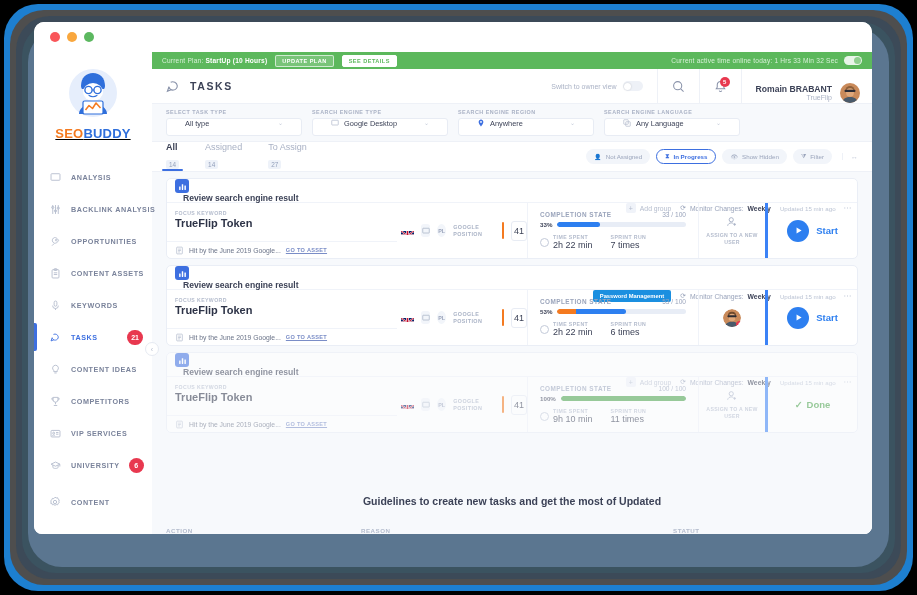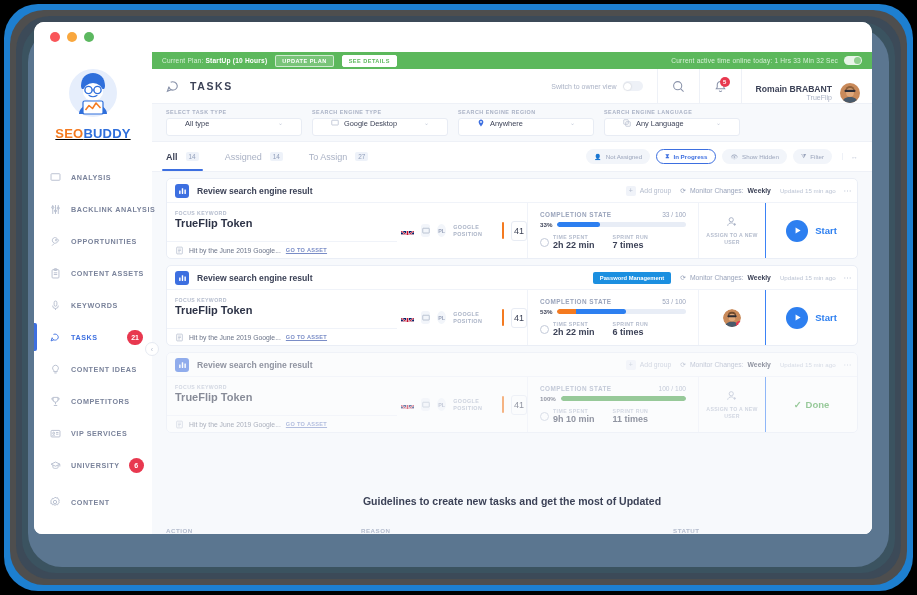--- a/index.html
+++ b/index.html
@@ -87,37 +87,37 @@
   .filters { height:38px; background:#f7f9fc; display:flex; align-items:center; padding:0 14px; gap:0; flex:0 0 auto; border-bottom:1px solid #eef1f7;}
   .filter { width:136px; margin-right:10px; }
   .filter .flabel { font-size:5.4px; letter-spacing:.5px; color:#aab2c5; font-weight:600; margin-bottom:3px; }
   .fselect { height:18px; background:#fff; border:1px solid #e8ecf4; border-radius:3px; display:flex; align-items:flex-start;
              padding:0 18px; gap:5px; font-size:7.4px; color:#3c4257; cursor:pointer; }
   .fselect .chev { margin-left:auto; color:#c3cad9; font-size:6px; }
   .fselect .fi { color:#b4bccd; display:flex; }
 
   
   .tabsrow { height:30px; background:#fff; display:flex; align-items:center; padding:0 14px; flex:0 0 auto; border-bottom:1px solid #eef1f7; }
-  .tab { height:100%; display:flex; align-items:center; gap:8px; margin-right:26px; position:relative; cursor:pointer; }
+  .tab { height:100%; display:flex; align-items:flex-start; gap:8px; margin-right:26px; position:relative; cursor:pointer;flex-direction:column; }
   .tab .tname { font-size:9px; color:#aab2c5; }
   .tab.active .tname { color:#3c4257; font-weight:bold; }
   .tab .tcount { font-size:6.4px; color:#93a0bb; background:#eef2f9; border-radius:2px; padding:1px 3px; }
   .tab.active::after { content:""; position:absolute; left:-4px; right:-4px; bottom:0; height:2px; background:#3d6fe0; border-radius:1px; }
   .chips { margin-left:auto; display:flex; align-items:center; gap:6px; }
   .chip { height:15px; border-radius:8px; background:#f2f5fa; display:flex; align-items:center; gap:4px; padding:0 8px;
           font-size:6.2px; color:#9aa4bb; cursor:pointer; }
   .chip.sel { background:#fff; border:1px solid #3d6fe0; color:#3d6fe0; font-weight:bold; }
   .chip .ci { font-size:6px; }
   .arrows { font-size:7px; color:#c3cad9; padding-left:8px; border-left:1px solid #eef1f7; margin-left:4px; cursor:pointer; }
 
   
   .tasklist { flex:1; overflow:hidden; padding:6px 14px 0; background:#f7f9fc; }
   .task { background:#fff; border:1px solid #eaeef6; border-radius:5px; margin-bottom:6px; overflow:hidden; }
   .task.done { opacity:.55; }
-  .task-head { height:24px; display:flex; align-items:center; padding:0 8px; border-bottom:1px solid #f0f3f9; }
+  .task-head { height:24px; display:flex; align-items:flex-start; padding:0 8px; border-bottom:1px solid #f0f3f9;flex-direction:column; }
   .task-icon { width:14px; height:14px; border-radius:3px; background:#3d6fe0; color:#fff; display:flex; align-items:center; justify-content:center; flex:0 0 14px; }
   .task-name { font-size:8.6px; font-weight:bold; color:#3c4257; margin-left:8px; }
   .head-right { margin-left:auto; display:flex; align-items:center; gap:9px; }
   .addgroup { display:flex; align-items:center; gap:4px; font-size:6.8px; color:#b4bccd; cursor:pointer; }
   .plusbox { width:10px; height:10px; border-radius:2px; background:#f0f3f9; color:#b4bccd; font-size:7px; display:flex; align-items:center; justify-content:center; }
   .tagbtn { background:#1b8fe0; color:#fff; font-size:5.8px; font-weight:bold; border-radius:2px; padding:3px 7px; cursor:pointer; }
   .monitor { display:flex; align-items:center; gap:4px; font-size:6.8px; color:#9aa4bb; cursor:pointer; }
   .monitor b { color:#3c4257; }
   .updated { font-size:6.2px; color:#bcc4d4; }
   .kebab { color:#c3cad9; font-size:8px; letter-spacing:0; line-height:.55; cursor:pointer; writing-mode:vertical-rl; }
@@ -142,31 +142,31 @@
   .prog-head { display:flex; align-items:baseline; }
   .prog-label { font-size:6.4px; letter-spacing:.45px; color:#9aa4bb; font-weight:600; }
   .prog-frac { margin-left:auto; font-size:6.6px; color:#9aa4bb; }
   .prog-line { display:flex; align-items:center; gap:5px; margin-top:3px; }
   .pct { font-size:6.2px; font-weight:bold; color:#3c4257; flex:0 0 auto; }
   .bar { flex:1; height:5px; border-radius:3px; background:#e8edf6; overflow:hidden; }
   .bar span { display:block; height:100%; border-radius:3px; }
   .stats { display:flex; gap:18px; margin-top:6px; align-items:center; }
   .stat { display:flex; align-items:center; gap:4px; }
   .stat .slab { font-size:5.2px; letter-spacing:.4px; color:#b4bccd; font-weight:600; }
-  .stat .sval { font-size:9px; color:#3c4257;font-weight:bold; }
+  .stat .sval { font-size:9px; color:#3c4257; }
   .clock { width:9px; height:9px; border-radius:50%; border:1px solid #c3cad9; flex:0 0 9px; }
 
   .col-assign { width:66px; display:flex; flex-direction:column; align-items:center; justify-content:center; gap:3px; }
   .assign-circle { width:14px; height:14px; color:#aab3c6; display:flex; align-items:center; justify-content:center; }
   .assign-txt { font-size:5.2px; letter-spacing:.3px; color:#b4bccd; font-weight:600; text-align:center; line-height:1.3; }
   .assign-pic { width:18px; height:18px; border-radius:50%; overflow:hidden; position:relative; }
   .assign-x { position:absolute; right:-2px; bottom:-1px; width:7px; height:7px; border-radius:50%; background:#e8384f; color:#fff;
               font-size:5px; display:flex; align-items:center; justify-content:center; }
 
-  .col-action { width:92px; border-left:1px solid #3b82f6; display:flex; align-items:center; justify-content:center; gap:7px; cursor:pointer; }
+  .col-action { width:92px; border-left:3px solid #3b82f6; display:flex; align-items:center; justify-content:center; gap:7px; cursor:pointer; }
   .playbtn { width:22px; height:22px; border-radius:50%; background:#2d7ff0; color:#fff; display:flex; align-items:center; justify-content:center; }
   .startlbl { font-size:9.5px; font-weight:bold; color:#2d7ff0; }
   .donelbl { font-size:9.5px; font-weight:bold; color:#4aa34a; display:flex; align-items:center; gap:4px; }
 
   
   .guidelines { flex:0 0 auto; background:#f7f9fc; padding:14px 14px 0; }
   .gtitle { text-align:center; font-size:10.5px; font-weight:bold; color:#3c4257; }
   .ghead { display:flex; margin-top:20px; font-size:6.2px; letter-spacing:.5px; color:#b4bccd; font-weight:600; }
   .ghead .c1 { width:195px; } .ghead .c2 { flex:1; } .ghead .c3 { width:185px; }
 </style>

